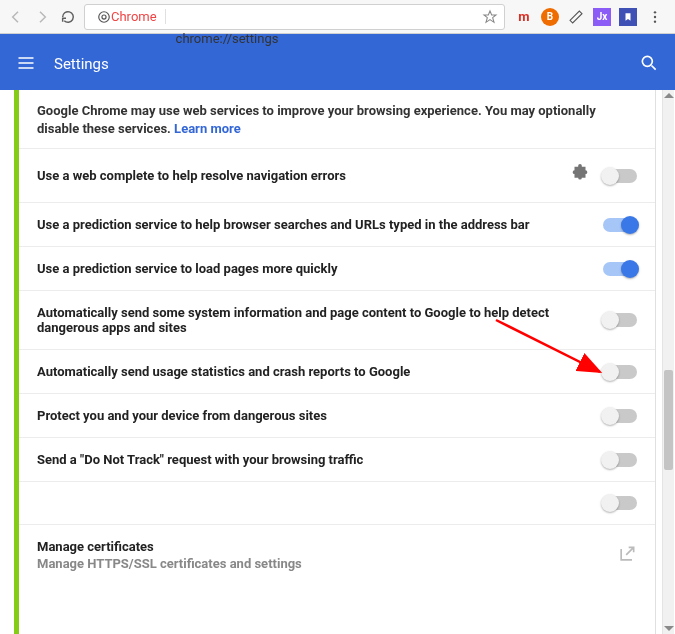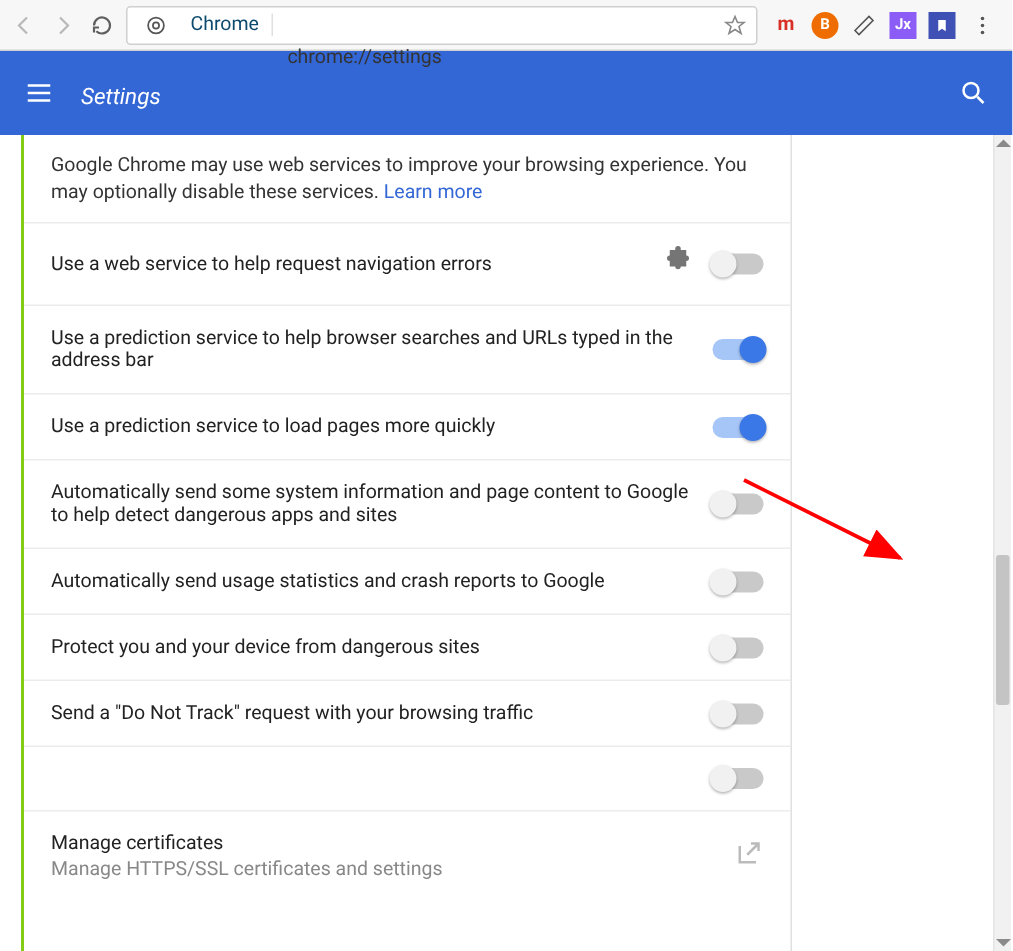--- a/index.html
+++ b/index.html
@@ -28,52 +28,52 @@
     flex: 1;
     height: 26px;
     border: 1px solid #d0d0d0;
     border-radius: 3px;
     background: #fff;
     display: flex;
     align-items: center;
     padding: 0 4px;
     gap: 4px;
   }
-  .omni-seg { padding: 0 8px; color:#0c4a6e; border-right:1px solid #e0e0e0; display:flex; align-items:center; gap:16px;}
+  .omni-seg { padding: 0 8px; color:#ef4444; border-right:1px solid #e0e0e0; display:flex; align-items:center; gap:0;}
   .omni-url { flex:1; padding:0 6px; color:#333; font-size:13px;margin-top:44px;}
   .ext { display:flex; align-items:center; gap:8px; padding:0 4px;}
   .ext-ico { width:18px; height:18px; display:flex; align-items:center; justify-content:center; font-size:13px; font-weight:bold; }
   
   .hdr {
     height: 52px;
     background: #3367d6;
     color:#fff;
     display:flex;
     align-items:center;
     padding: 0 16px;
     gap: 18px;
-    font-style: italic;
   }
   .hdr-title { font-size:15px; font-weight:400;}
   .hdr-spacer { flex:1;}
   
   .stage {
     position:relative;
     height: calc(634px - 34px - 52px - 4px);
     width:100%;
     display:flex;
   }
   .content-col {
     margin-left:14px;
-    width: 514px;
+    width: 642px;
     background:#fff;
-    border-left:2px solid #84cc16;
+    border-left:5px solid #84cc16;
     border-right:1px solid #e0e0e0;
     height:100%;
     overflow:hidden;
+    font-weight:bold;
   }
   .desc {
     padding: 12px 18px 10px 18px;
     font-size:13px;
     color:#333;
     line-height:1.4;
   }
   .desc a { color:#3367d6; text-decoration:none;}
   .row {
     border-top:1px solid #ececec;
@@ -196,21 +196,21 @@
 </div>
 
 <div class="stage">
   <div class="content-col">
     <div class="desc">
       <span>Google Chrome may use web services to improve your browsing experience. You may optionally disable these services. </span><a href="#">Learn more</a>
     </div>
 
     <div class="row">
       <div class="txt">
-          <div class="t1">Use a web service to help request navigation errors</div>
+          <div class="t1">Use a web complete to help resolve navigation errors</div>
         </div>
       <div class="puzzle">
         <svg width="22" height="22" viewBox="0 0 24 24">
             <path d="M10 3a2 2 0 0 1 4 0v1h4v4a2 2 0 0 1 0 4v4h-4a2 2 0 0 1-4 0H6v-4a2 2 0 0 1 0-4V4h4z" fill="#757575"></path>
           </svg>
       </div>
       <div class="tog"></div>
     </div>
 
     <div class="row">

